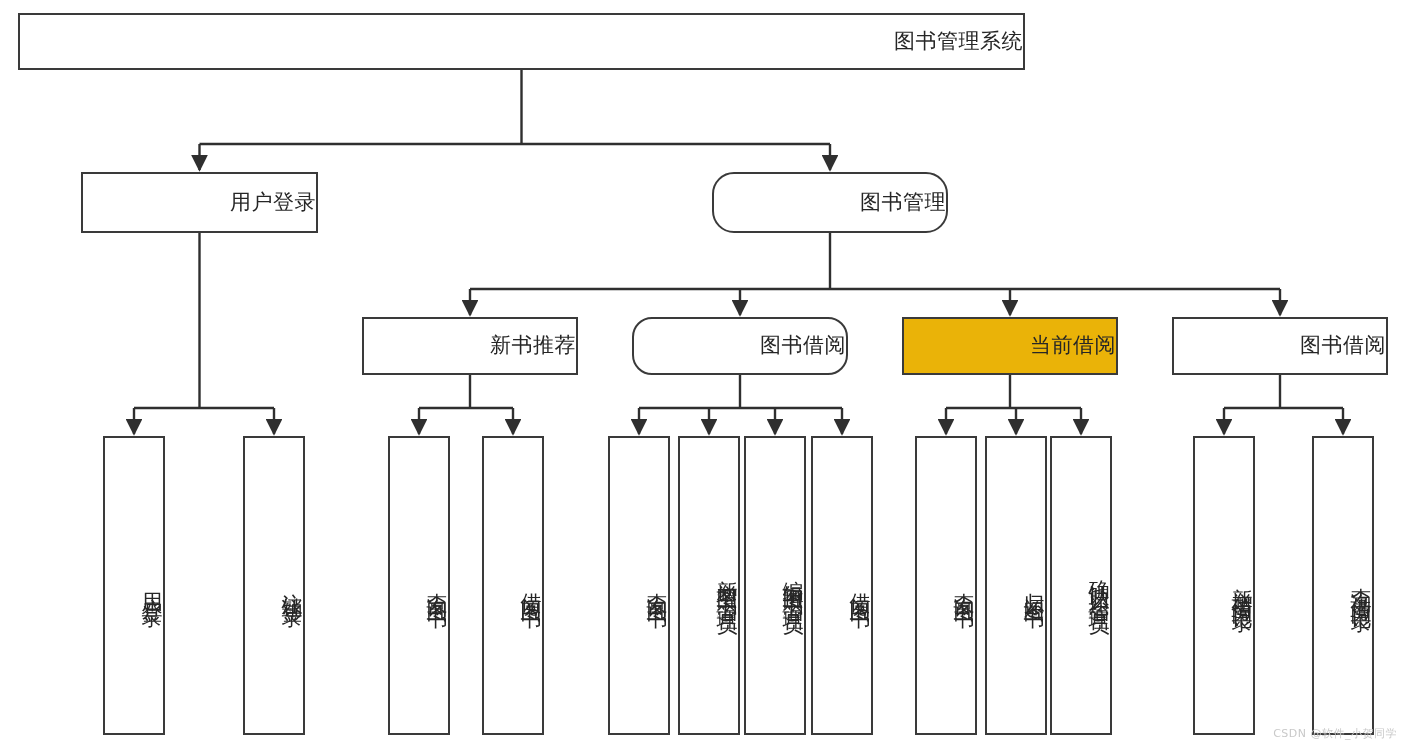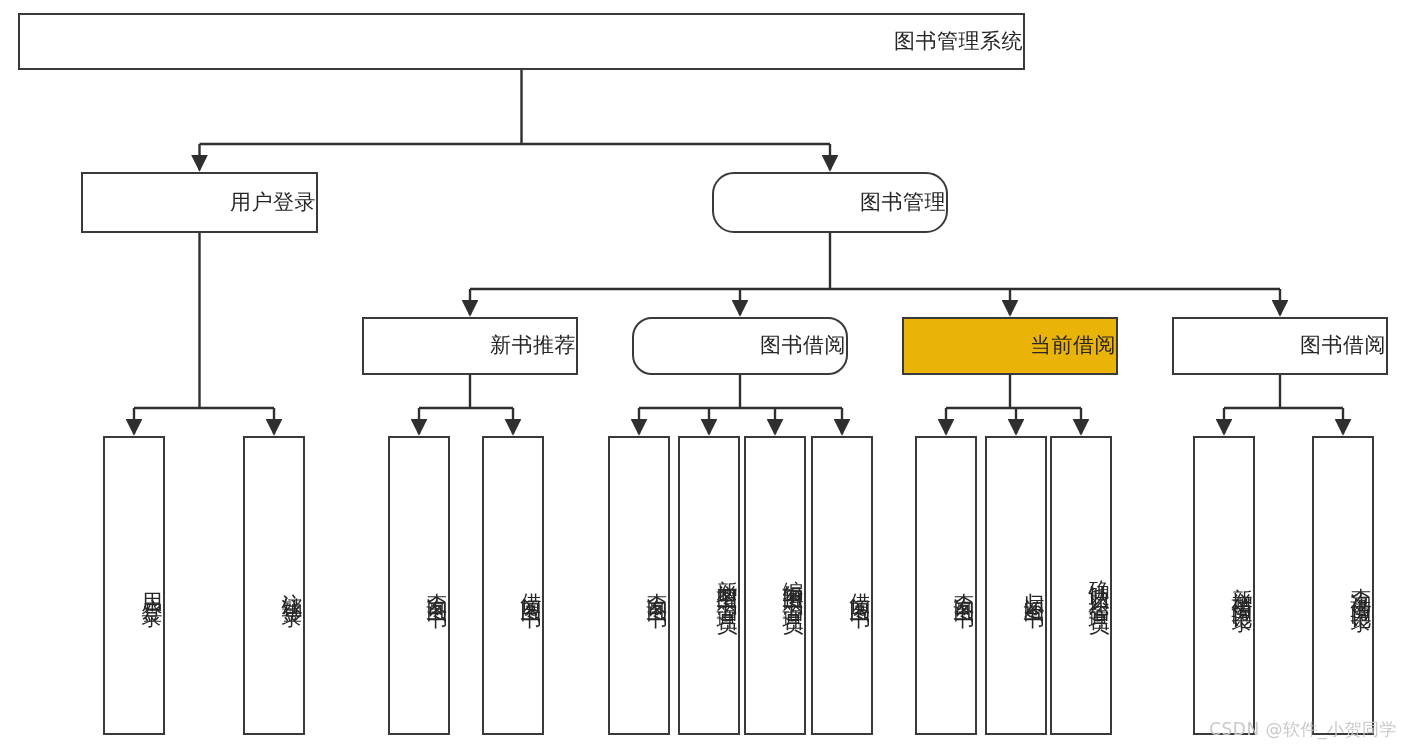--- a/index.html
+++ b/index.html
@@ -49,21 +49,21 @@
     font-size: 21px;
     letter-spacing: 5px;
     line-height: 1.1;
     color: #262626;
     white-space: nowrap;
   }
   .watermark {
     position: absolute;
     right: 8px;
     bottom: 6px;
-    font-size: 17px;
+    font-size: 11px;
     color: #c9c9c9;
     letter-spacing: 0.5px;
     user-select: none;
     white-space: nowrap;
   }
 </style>
 </head>
 <body>
 
 <div id="canvas">

